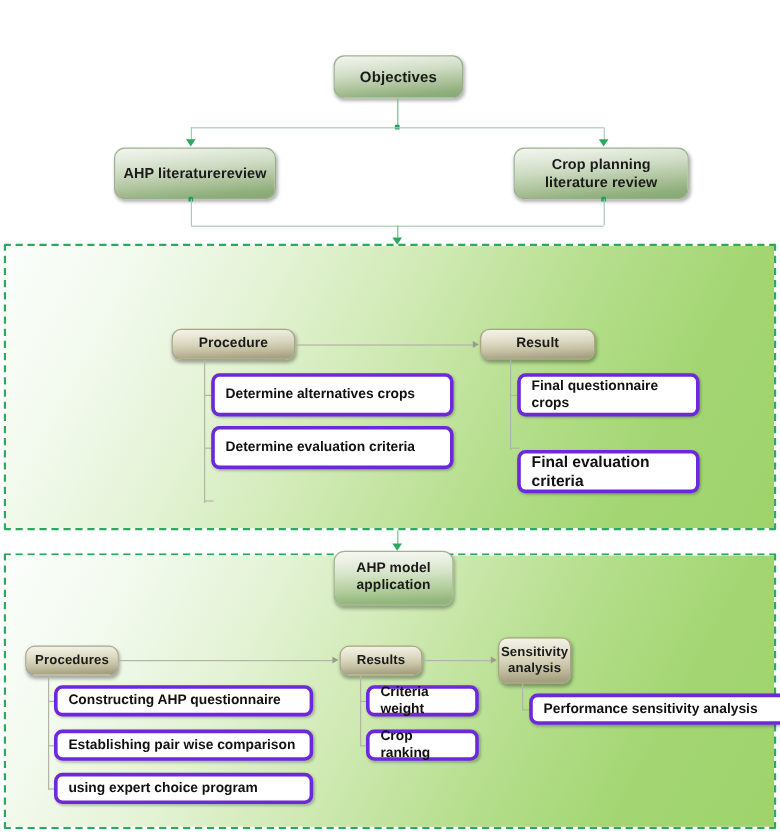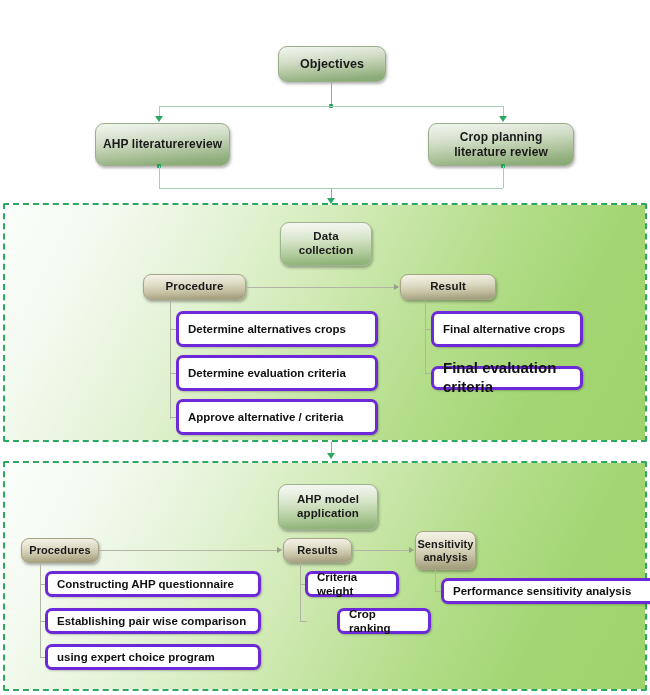--- a/index.html
+++ b/index.html
@@ -160,24 +160,20 @@
   <div class="abs conn-v-pale" style="left:159px; top:166px; height:22px;"></div>
   <div class="abs conn-v-pale" style="left:503px; top:166px; height:22px;"></div>
   <div class="abs conn-h-pale" style="left:159px; top:188px; width:344px;"></div>
   <div class="abs conn-v" style="left:331px; top:188px; height:13px;"></div>
   <div class="abs arrow-down" style="left:327px; top:198px;"></div>
 
   <div class="abs panel" style="left:3px; top:203px; width:644px; height:239px;">
     <div class="panel-inner"></div>
   </div>
 
-  <div class="abs node node-green-light" style="left:280px; top:222px; width:92px; height:44px; font-size:11.5px; flex-direction:column;">
-    <span>Data</span>
-    <span>collection</span>
-  </div>
 
   <div class="abs node node-khaki" style="left:143px; top:274px; width:103px; height:26px; font-size:11.5px;">
     <span>Procedure</span>
   </div>
 
   <div class="abs conn-h-grey" style="left:246px; top:287px; width:148px;"></div>
   <div class="abs arrow-right" style="left:394px; top:284px;"></div>
 
   <div class="abs node node-khaki" style="left:400px; top:274px; width:96px; height:26px; font-size:11.5px;">
     <span>Result</span>
@@ -187,43 +183,40 @@
   <div class="abs conn-h-grey" style="left:170px; top:329px; width:8px;"></div>
   <div class="abs conn-h-grey" style="left:170px; top:373px; width:8px;"></div>
   <div class="abs conn-h-grey" style="left:170px; top:417px; width:8px;"></div>
 
   <div class="abs leaf" style="left:176px; top:311px; width:202px; height:36px; font-size:11.5px;">
     <span>Determine alternatives crops</span>
   </div>
   <div class="abs leaf" style="left:176px; top:355px; width:202px; height:36px; font-size:11.5px;">
     <span>Determine evaluation criteria</span>
   </div>
-  <div class="abs leaf" style="left:176px; top:399px; width:202px; height:36px; font-size:11.5px;">
-    <span>Approve alternative / criteria</span>
-  </div>
 
   <div class="abs conn-v-grey" style="left:425px; top:300px; height:75px;"></div>
   <div class="abs conn-h-grey" style="left:425px; top:329px; width:8px;"></div>
   <div class="abs conn-h-grey" style="left:425px; top:373px; width:8px;"></div>
 
   <div class="abs leaf" style="left:431px; top:311px; width:152px; height:36px; font-size:11.5px;">
-    <span>Final alternative crops</span>
-  </div>
-  <div class="abs leaf" style="left:431px; top:366px; width:152px; height:24px; font-size:15px;">
+    <span>Final questionnaire crops</span>
+  </div>
+  <div class="abs leaf" style="left:431px; top:375px; width:152px; height:36px; font-size:13px;">
     <span>Final evaluation criteria</span>
   </div>
 
   <div class="abs conn-v" style="left:331px; top:442px; height:13px;"></div>
   <div class="abs arrow-down" style="left:327px; top:453px;"></div>
 
   <div class="abs panel" style="left:3px; top:461px; width:644px; height:230px;">
     <div class="panel-inner"></div>
   </div>
 
-  <div class="abs node node-green-light" style="left:278px; top:484px; width:100px; height:46px; font-size:11.5px; flex-direction:column;">
+  <div class="abs node node-green-light" style="left:278px; top:459px; width:100px; height:46px; font-size:11.5px; flex-direction:column;">
     <span>AHP model</span>
     <span>application</span>
   </div>
 
   <div class="abs node node-khaki" style="left:21px; top:538px; width:78px; height:25px; font-size:11px;">
     <span>Procedures</span>
   </div>
 
   <div class="abs conn-h-grey" style="left:99px; top:550px; width:178px;"></div>
   <div class="abs arrow-right" style="left:277px; top:547px;"></div>
@@ -255,21 +248,21 @@
     <span>using expert choice program</span>
   </div>
 
   <div class="abs conn-v-grey" style="left:300px; top:563px; height:59px;"></div>
   <div class="abs conn-h-grey" style="left:300px; top:584px; width:7px;"></div>
   <div class="abs conn-h-grey" style="left:300px; top:621px; width:7px;"></div>
 
   <div class="abs leaf" style="left:305px; top:571px; width:94px; height:26px; font-size:11.5px;">
     <span>Criteria weight</span>
   </div>
-  <div class="abs leaf" style="left:305px; top:608px; width:94px; height:26px; font-size:11.5px;margin-left:32px;">
+  <div class="abs leaf" style="left:305px; top:608px; width:94px; height:26px; font-size:11.5px;">
     <span>Crop ranking</span>
   </div>
 
   <div class="abs conn-v-grey" style="left:435px; top:570px; height:22px;"></div>
   <div class="abs conn-h-grey" style="left:435px; top:591px; width:7px;"></div>
 
   <div class="abs leaf" style="left:441px; top:578px; width:216px; height:26px; font-size:11.5px;">
     <span>Performance sensitivity analysis</span>
   </div>
 

